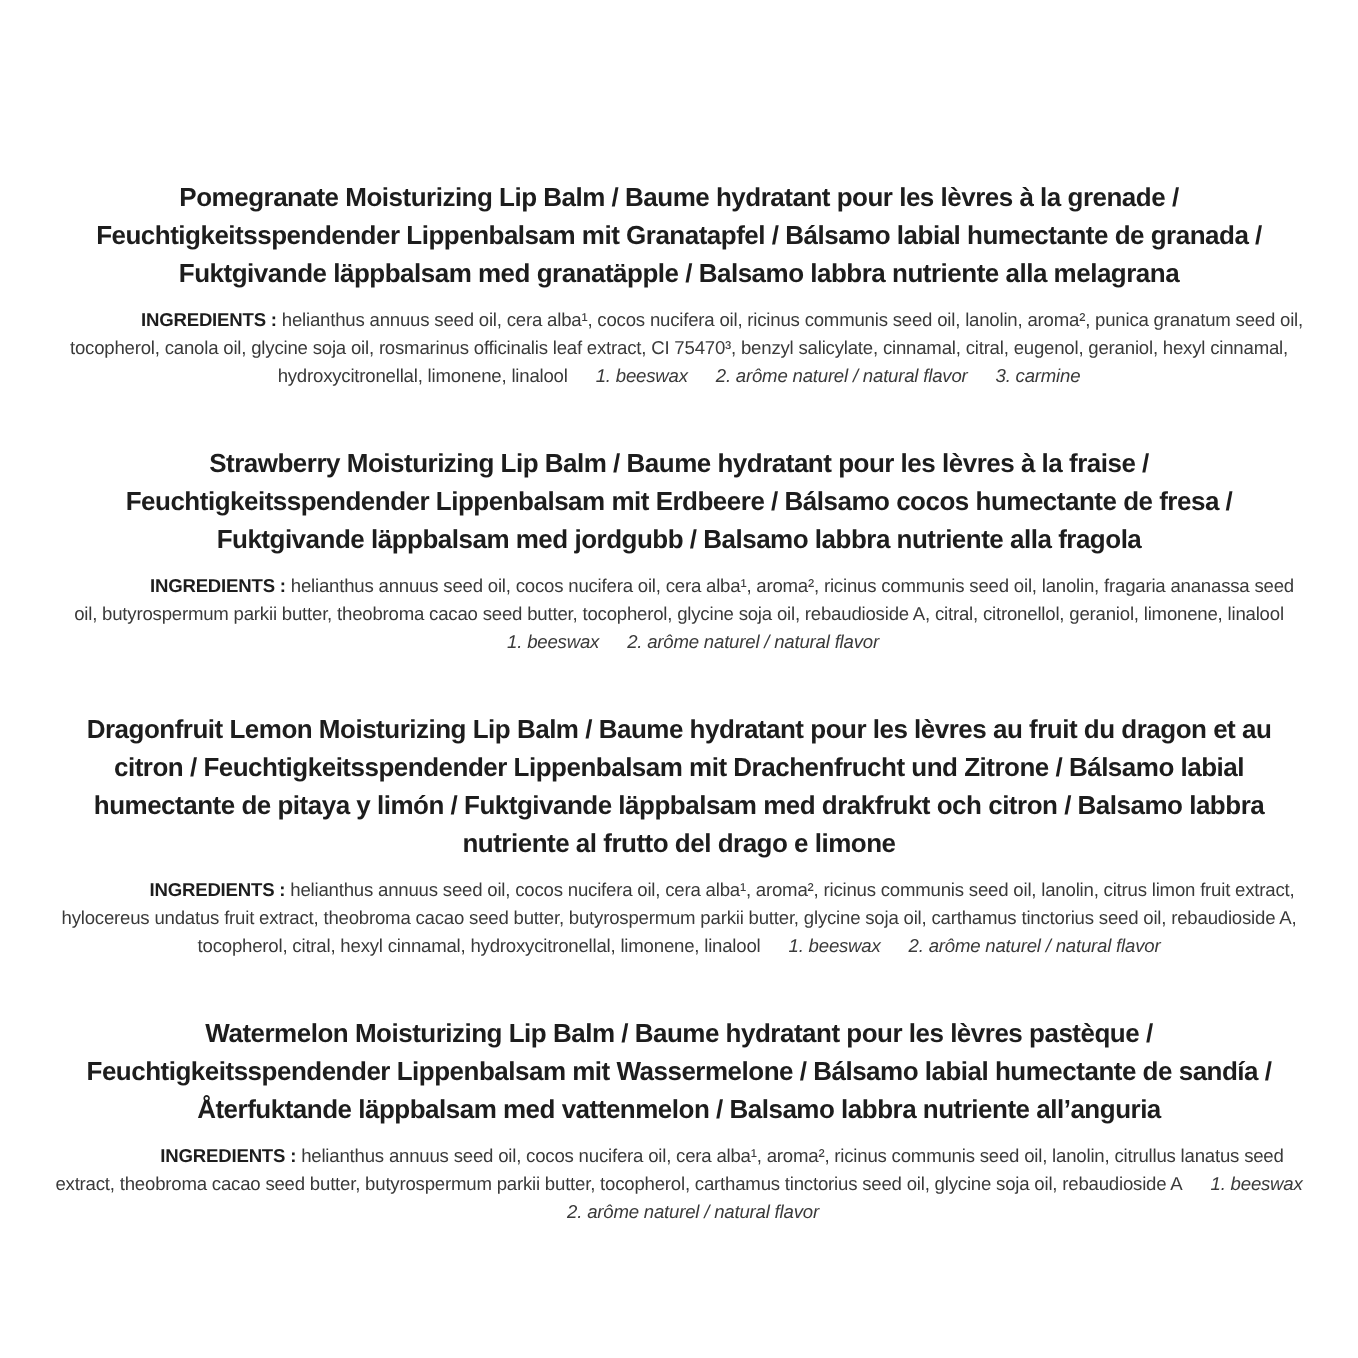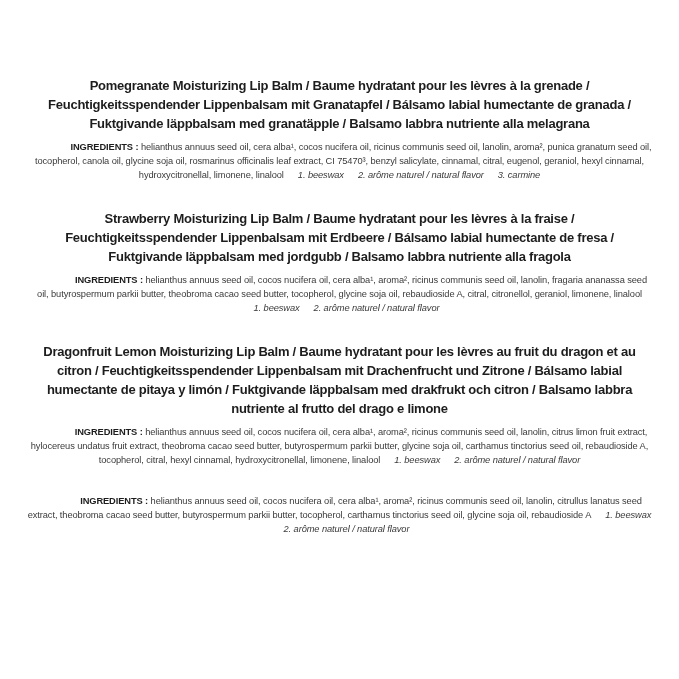--- a/index.html
+++ b/index.html
@@ -19,21 +19,21 @@
     width: 679px;
     height: 679px;
     padding: 76px 26px 0 26px;
     background: #ffffff;
   }
   .product {
     margin: 0 auto 27px auto;
   }
   .product-title {
     max-width: 607px;
-    margin: 0 auto 7px auto;
+    margin: 13px auto 7px auto;
     font-size: 13px;
     font-weight: bold;
     line-height: 19px;
     letter-spacing: -0.25px;
     text-align: center;
     color: #1d1d1d;
   }
   .ingredients {
     max-width: 625px;
     margin: 0 auto;
@@ -63,35 +63,36 @@
 
   <section class="product">
     <h2 class="product-title">Pomegranate Moisturizing Lip Balm / Baume hydratant pour les lèvres à la grenade / Feuchtigkeitsspendender Lippenbalsam mit Granatapfel / Bálsamo labial humectante de granada / Fuktgivande läppbalsam med granatäpple / Balsamo labbra nutriente alla melagrana</h2>
     <p class="ingredients">
       <span class="ingredients-label">INGREDIENTS :</span>
       <span>helianthus annuus seed oil, cera alba¹, cocos nucifera oil, ricinus communis seed oil, lanolin, aroma², punica granatum seed oil, tocopherol, canola oil, glycine soja oil, rosmarinus officinalis leaf extract, CI 75470³, benzyl salicylate, cinnamal, citral, eugenol, geraniol, hexyl cinnamal, hydroxycitronellal, limonene, linalool</span><span><span class="footnote">1. beeswax</span><span class="footnote">2. arôme naturel / natural flavor</span><span class="footnote">3. carmine</span></span>
     </p>
   </section>
 
   <section class="product">
-    <h2 class="product-title">Strawberry Moisturizing Lip Balm / Baume hydratant pour les lèvres à la fraise / Feuchtigkeitsspendender Lippenbalsam mit Erdbeere / Bálsamo labial humectante de fresa / Fuktgivande läppbalsam med jordgubb / Balsamo labbra nutriente alla fragola</h2>
+    <h2 class="product-title">Strawberry Moisturizing Lip Balm / Baume hydratant pour les lèvres à la fraise / Feuchtigkeitsspendender Lippenbalsam mit Erdbeere / Bálsamo cocos humectante de fresa / Fuktgivande läppbalsam med jordgubb / Balsamo labbra nutriente alla fragola</h2>
     <p class="ingredients">
       <span class="ingredients-label">INGREDIENTS :</span>
       <span>helianthus annuus seed oil, cocos nucifera oil, cera alba¹, aroma², ricinus communis seed oil, lanolin, fragaria ananassa seed oil, butyrospermum parkii butter, theobroma cacao seed butter, tocopherol, glycine soja oil, rebaudioside A, citral, citronellol, geraniol, limonene, linalool</span><span><span class="footnote">1. beeswax</span><span class="footnote">2. arôme naturel / natural flavor</span></span>
     </p>
   </section>
 
   <section class="product">
     <h2 class="product-title">Dragonfruit Lemon Moisturizing Lip Balm / Baume hydratant pour les lèvres au fruit du dragon et au citron / Feuchtigkeitsspendender Lippenbalsam mit Drachenfrucht und Zitrone / Bálsamo labial humectante de pitaya y limón / Fuktgivande läppbalsam med drakfrukt och citron / Balsamo labbra nutriente al frutto del drago e limone</h2>
     <p class="ingredients">
       <span class="ingredients-label">INGREDIENTS :</span>
       <span>helianthus annuus seed oil, cocos nucifera oil, cera alba¹, aroma², ricinus communis seed oil, lanolin, citrus limon fruit extract, hylocereus undatus fruit extract, theobroma cacao seed butter, butyrospermum parkii butter, glycine soja oil, carthamus tinctorius seed oil, rebaudioside A, tocopherol, citral, hexyl cinnamal, hydroxycitronellal, limonene, linalool</span><span><span class="footnote">1. beeswax</span><span class="footnote">2. arôme naturel / natural flavor</span></span>
     </p>
   </section>
 
   <section class="product">
+    <h2 class="product-title">Watermelon Moisturizing Lip Balm / Baume hydratant pour les lèvres pastèque / Feuchtigkeitsspendender Lippenbalsam mit Wassermelone / Bálsamo labial humectante de sandía / Återfuktande läppbalsam med vattenmelon / Balsamo labbra nutriente all’anguria</h2>
     <p class="ingredients">
       <span class="ingredients-label">INGREDIENTS :</span>
       <span>helianthus annuus seed oil, cocos nucifera oil, cera alba¹, aroma², ricinus communis seed oil, lanolin, citrullus lanatus seed extract, theobroma cacao seed butter, butyrospermum parkii butter, tocopherol, carthamus tinctorius seed oil, glycine soja oil, rebaudioside A</span><span><span class="footnote">1. beeswax</span><span class="footnote">2. arôme naturel / natural flavor</span></span>
     </p>
   </section>
 
 </div>
 
 </body></html>

